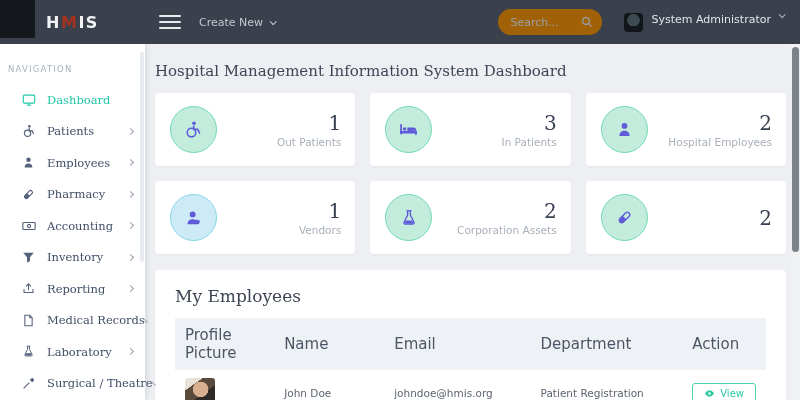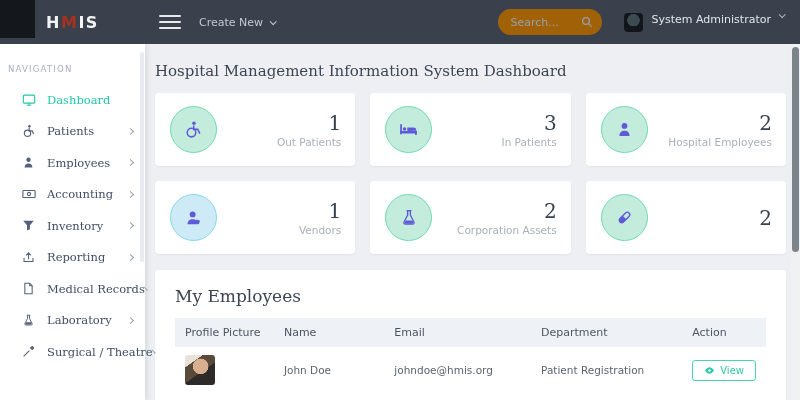--- a/index.html
+++ b/index.html
@@ -69,21 +69,21 @@
                 color:#394150; line-height:1.1; }
   .stat-label { font-size:10.5px; color:#a9b0ba; margin-top:2px; }
 
   
   .emp-card { background:#fff; border-radius:4px; margin-top:16px; padding:16px 20px 20px 20px;
               box-shadow:0 1px 2px rgba(30,40,50,.05); }
   .emp-title { font-family:"DejaVu Serif","Liberation Serif",serif; font-size:17px;
                color:#3c4453; font-weight:500; }
   table.emp { width:100%; border-collapse:collapse; margin-top:12px; }
   table.emp thead tr { background:#eef1f5; }
-  table.emp th { text-align:left; font-weight:normal; font-size:11px; color:#4d5665;
+  table.emp th { text-align:left; font-weight:normal; font-size:15px; color:#4d5665;
                  padding:8px 10px; }
   table.emp td { font-size:10.5px; color:#5c6471; padding:8px 10px; height:45px; }
   .avatar { width:30px; height:30px; border-radius:3px; }
   .avatar.photo-1 { background:
       radial-gradient(circle at 52% 38%, #d9b08f 0 31%, rgba(0,0,0,0) 33%),
       linear-gradient(145deg, #e9e2d8 0 24%, #5a4a3c 25% 55%, #2d2a28 56%); }
   .avatar.photo-2 { background:
       radial-gradient(circle at 50% 48%, #1f6d7a 0 34%, #0a0d10 36%); }
   .view-btn { display:inline-flex; align-items:center; gap:5px; border:1px solid #49d3b0;
               color:#2fcaa6; background:#fff; border-radius:3px; padding:4px 11px;
@@ -158,20 +158,32 @@
       <span class="ico">
         <svg width="13" height="13" viewBox="0 0 16 16" fill="currentColor">
           <circle cx="8" cy="4.6" r="2.7"></circle>
             <path d="M3.2 14c0-3.1 2.1-4.8 4.8-4.8s4.8 1.7 4.8 4.8z"></path>
           </svg>
       </span>
       <span class="lbl">Employees</span>
       <span class="chev"></span>
     </div>
 
+    <div class="nav-item">
+      <span class="ico">
+        <svg width="13" height="13" viewBox="0 0 16 16">
+          <g transform="rotate(45 8 8)" stroke="currentColor" fill="none" stroke-width="1.3">
+            <rect x="5.7" y="2" width="4.6" height="12" rx="2.3"></rect>
+            <path d="M5.7 8h4.6v3.7a2.3 2.3 0 0 1-4.6 0z" fill="currentColor" stroke="none"></path>
+            </g>
+          </svg>
+      </span>
+      <span class="lbl">Pharmacy</span>
+      <span class="chev"></span>
+    </div>
 
     <div class="nav-item">
       <span class="ico">
         <svg width="14" height="14" viewBox="0 0 16 16" fill="none" stroke="currentColor" stroke-width="1.3">
           <rect x="1" y="4" width="14" height="8" rx="1"></rect>
             <circle cx="8" cy="8" r="1.8"></circle>
           </svg>
       </span>
       <span class="lbl">Accounting</span>
       <span class="chev"></span>

